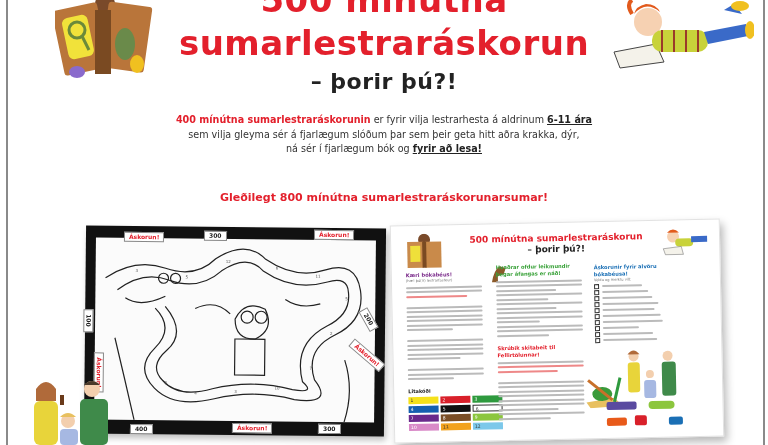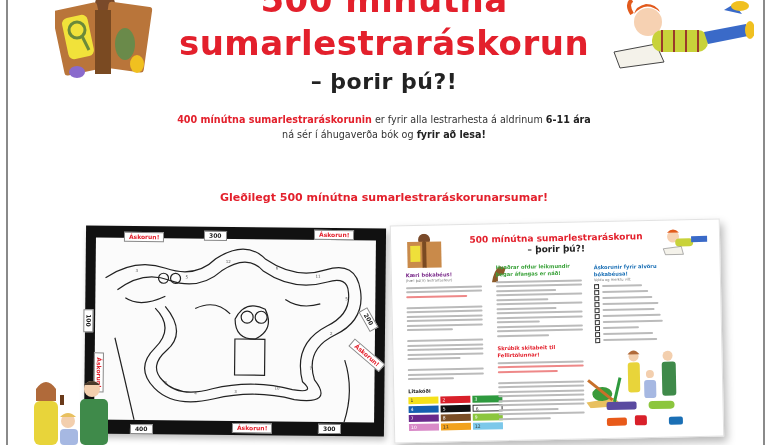--- a/index.html
+++ b/index.html
@@ -20,21 +20,21 @@
     .title-2 { top: 23px; font-size: 34px; line-height: 40px; }
     .subtitle { top: 68px; font-size: 22px; line-height: 28px; color: #222; }
 
     
     .intro {
       position: absolute; left: 150px; width: 468px; top: 113px;
       text-align: center; font-size: 9.6px; line-height: 14.6px; color: #333;
       font-family: "DejaVu Sans", sans-serif;
     }
     .intro .red { color: #e3202c; font-weight: bold; }
-    .intro b { color: #222; }
+    .intro b { color: #222; text-decoration: underline; }
     .cheer {
       position: absolute; left: 0; width: 768px; top: 191px; text-align: center;
       font-size: 11px; font-weight: bold; color: #e3202c;
     }
 
     
     .illus { position: absolute; }
 
     
     .coloring {
@@ -113,24 +113,25 @@
   <path d="M128 10 L138 4 L146 14 Z" fill="#3a6ac8"></path>
   <ellipse cx="154" cy="30" rx="5" ry="9" fill="#f0c020"></ellipse>
   <ellipse cx="144" cy="6" rx="9" ry="5" fill="#f0c020"></ellipse>
 </svg>
 
 <div class="title-line title-1">500 mínútna</div>
 <div class="title-line title-2">sumarlestraráskorun</div>
 <div class="title-line subtitle">– þorir þú?!</div>
 
 <div class="intro">
-  <div><span class="red">400 mínútna sumarlestraráskorunin</span><span> er fyrir alla lestrarhesta á aldrinum </span><b>6-11 ára</b></div>
-  <div><span>ná sér í áhugaverða bók og </span><b>fyrir að lesa!</b></div>
+  <div><span class="red">400 mínútna sumarlestraráskorunin</span><span> er fyrir vilja lestrarhesta á aldrinum </span><b>6-11 ára</b></div>
+  <div>sem vilja gleyma sér á fjarlægum slóðum þar sem þeir geta hitt aðra krakka, dýr,</div>
+  <div><span>ná sér í fjarlægum bók og </span><b>fyrir að lesa!</b></div>
 </div>
-<div class="cheer">Gleðilegt 500 mínútna sumarlestraráskorunarsumar!</div>
+<div class="cheer">Gleðilegt 800 mínútna sumarlestraráskorunarsumar!</div>
 
 <div class="coloring">
   <div class="coloring-inner">
     <svg width="280" height="182" viewBox="0 0 280 182">
       <g fill="none" stroke="#222" stroke-width="1.2">
         <path d="M10 40 Q40 20 70 30 Q100 40 120 20 Q150 0 170 20 Q200 40 230 30 Q260 20 265 50 Q270 80 240 95 Q210 110 220 140 Q240 165 200 160 Q160 150 120 160 Q80 170 60 150 Q40 130 60 110 Q80 90 60 70"></path>
         <path d="M22 52 Q48 32 74 42 Q104 52 126 32 Q152 14 168 32 Q198 52 232 42 Q252 36 253 52 Q256 74 232 86 Q198 104 208 142 Q222 154 198 150 Q158 140 118 150 Q84 160 68 142 Q54 128 72 112 Q92 94 70 68"></path>
         <path d="M140 80 Q150 60 170 70 Q180 90 160 100 Q140 100 140 80Z"></path>
         <circle cx="152" cy="78" r="6"></circle>
           <circle cx="166" cy="78" r="6"></circle>

